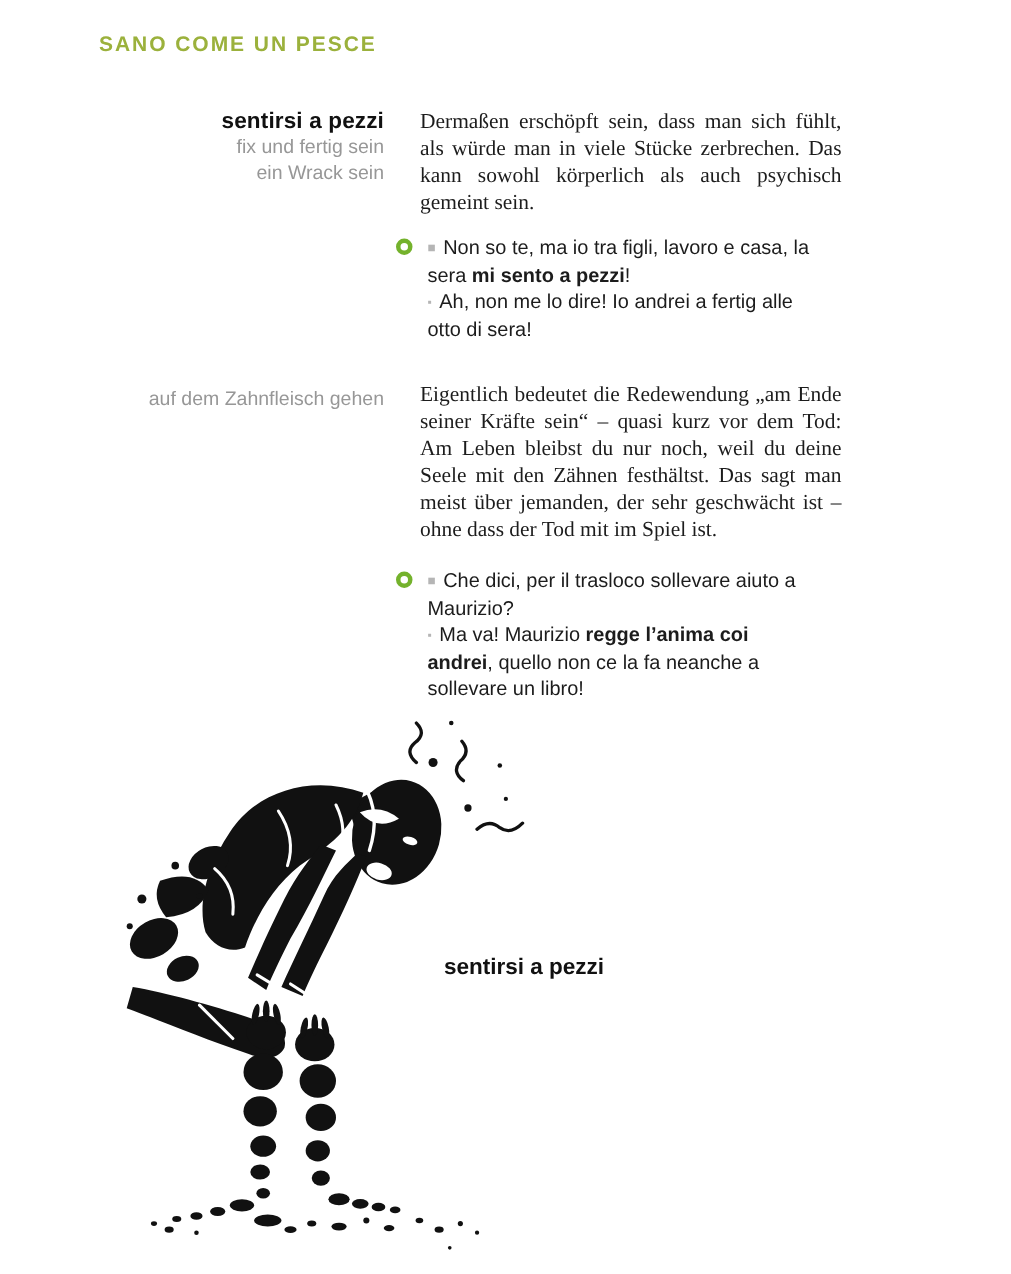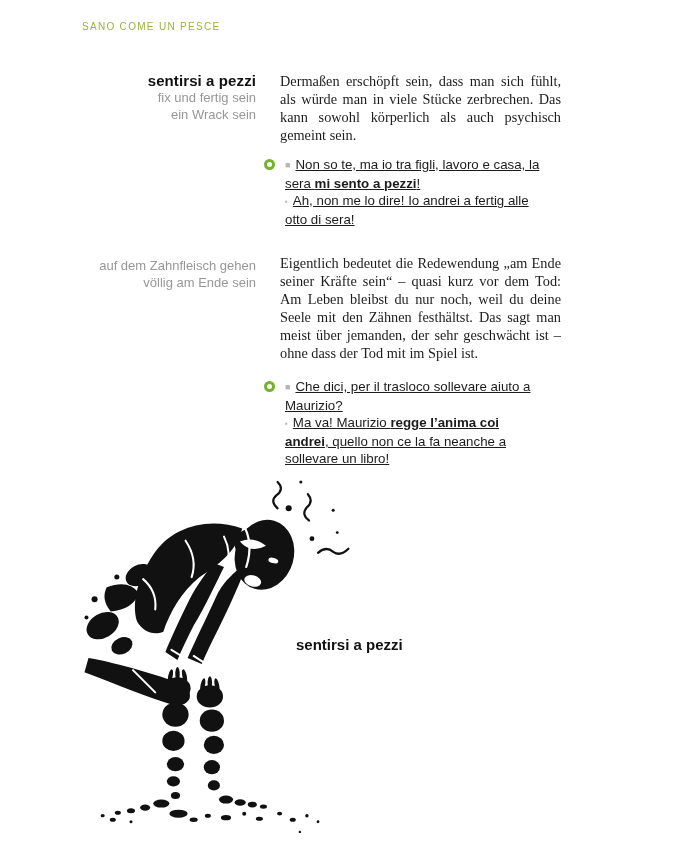--- a/index.html
+++ b/index.html
@@ -14,24 +14,24 @@
   html,body{background:#ffffff;}
   .page{
     position:relative;
     width:674px;height:849px;
     background:#ffffff;
     overflow:hidden;
     font-family:"Liberation Sans",sans-serif;
     color:var(--text-black);
   }
   .running-head{
-    position:absolute;left:82px;top:21px;
-    font-size:10px;letter-spacing:1.3px;
+    position:absolute;left:66px;top:21px;
+    font-size:14px;letter-spacing:1.3px;
     color:var(--header-green);
-    font-weight:400;
+    font-weight:700;
   }
   
   .headword{
     position:absolute;left:0;width:256px;
     text-align:right;
   }
   .headword .term{
     font-size:15px;font-weight:700;color:#111;
     letter-spacing:0.1px;
   }
@@ -43,21 +43,21 @@
   .headword .trans:first-of-type{margin-top:3px;}
   
   .expl{
     position:absolute;left:280px;width:281px;
     font-family:"Liberation Serif",serif;
     font-size:14.3px;line-height:18px;
     text-align:justify;color:var(--text-black);
   }
   
   .dlg{
-    position:absolute;left:264px;width:281px;text-decoration:underline;
+    position:absolute;left:264px;width:281px;
   }
   .ring{
     position:absolute;left:0;top:3px;
     width:11px;height:11px;border-radius:50%;
     border:3.4px solid var(--ring-green);
     background:#fff;
   }
   .dlg-lines{
     margin-left:21px;
     font-size:13.3px;line-height:17px;
@@ -101,21 +101,20 @@
   <div class="dlg" style="top:156px">
     <span class="ring"></span>
     <div class="dlg-lines">
       <span class="utterance"><span class="sp sp-1">■</span><span>Non so te, ma io tra figli, lavoro e casa, la sera </span><b>mi sento a pezzi</b><span>!</span></span>
       <span class="utterance"><span class="sp sp-2">▪</span><span>Ah, non me lo dire! Io andrei a fertig alle otto di sera!</span><b></b><span></span></span>
     </div>
   </div>
 
   <div class="headword" style="top:254px">
     <div class="trans">auf dem Zahnfleisch gehen</div>
-    <div class="trans">völlig am Ende sein</div>
   </div>
 
   <div class="expl" style="top:254px">Eigentlich bedeutet die Redewendung „am Ende seiner Kräfte sein“ – quasi kurz vor dem Tod: Am Leben bleibst du nur noch, weil du deine Seele mit den Zähnen festhältst. Das sagt man meist über jemanden, der sehr geschwächt ist – ohne dass der Tod mit im Spiel ist.</div>
 
   <div class="dlg" style="top:378px">
     <span class="ring"></span>
     <div class="dlg-lines">
       <span class="utterance"><span class="sp sp-1">■</span><span>Che dici, per il trasloco sollevare aiuto a Maurizio?</span><b></b><span></span></span>
       <span class="utterance"><span class="sp sp-2">▪</span><span>Ma va! Maurizio </span><b>regge l’anima coi andrei</b><span>, quello non ce la fa neanche a sollevare un libro!</span></span>
     </div>

